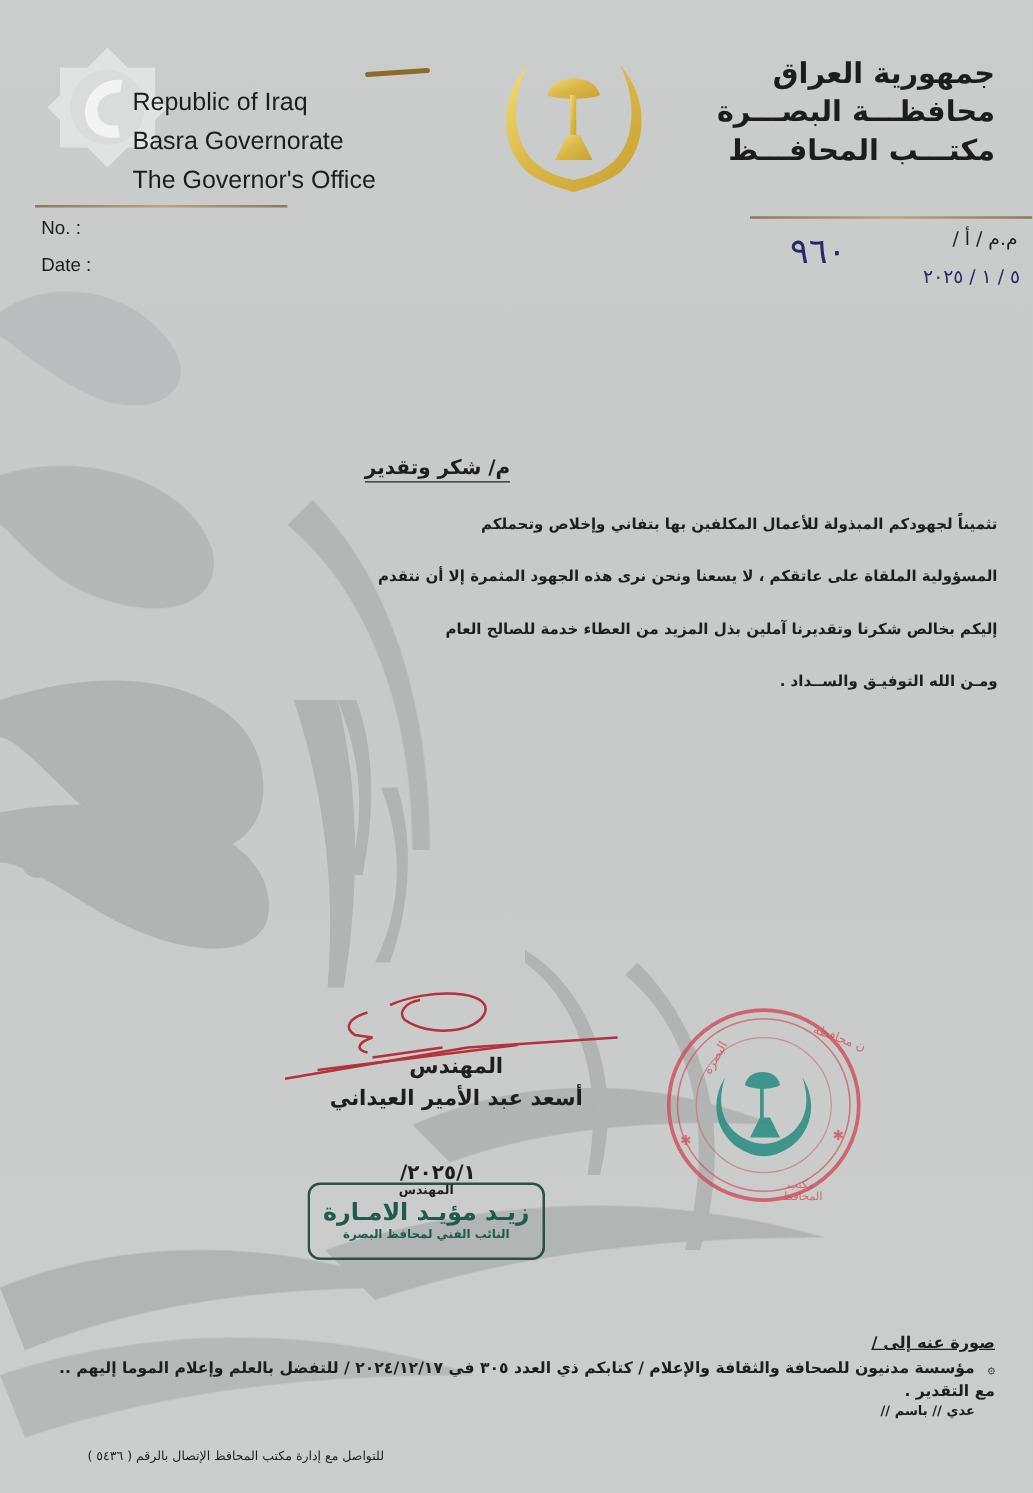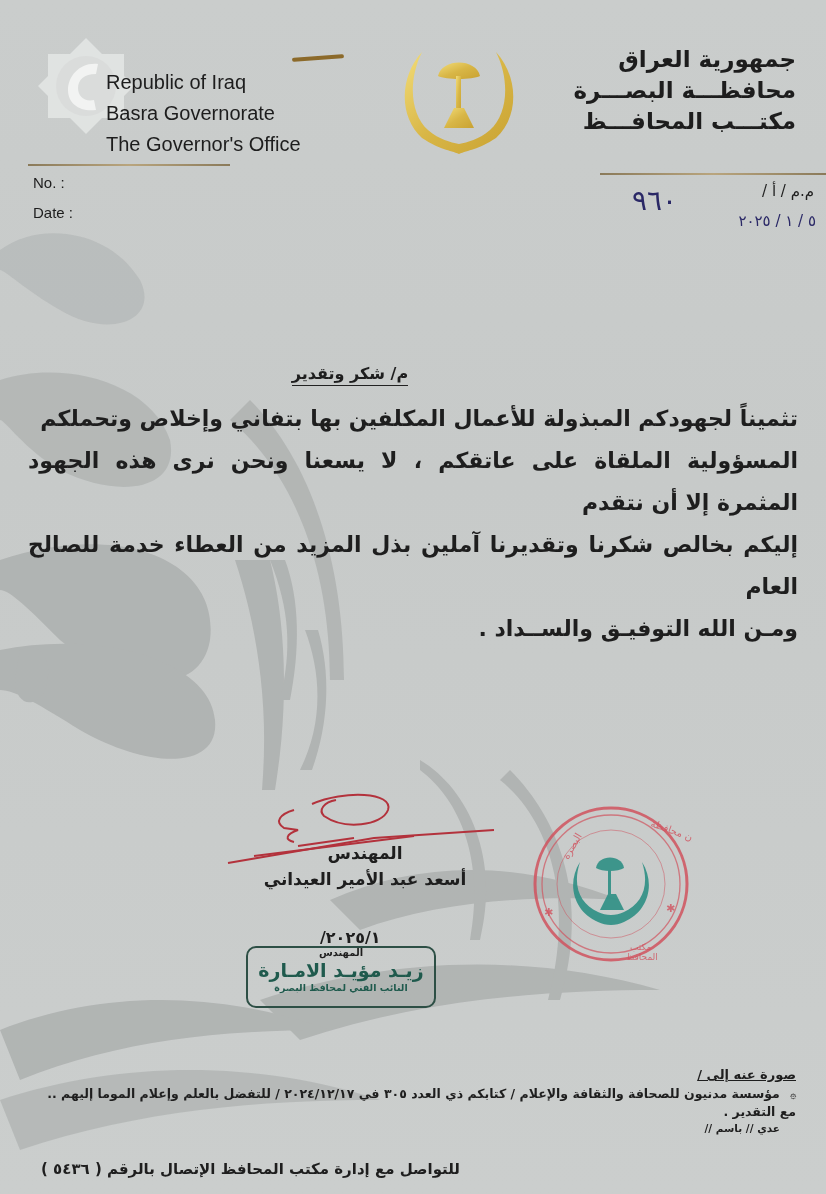--- a/index.html
+++ b/index.html
@@ -9,25 +9,25 @@
   .abs{position:absolute;}
   .en{font-family:"Liberation Sans",sans-serif;font-size:20px;color:#1d1d1d;line-height:31px;}
   .ar{direction:rtl;font-family:"DejaVu Sans",sans-serif;}
   .hdr-ar{right:30px;top:44px;text-align:right;font-size:23px;line-height:31px;color:#1d1d1d;font-weight:bold;}
   .rule{position:absolute;height:2px;background:linear-gradient(90deg,#8a7a5a,#b9a57e,#8a7a5a);}
   .label{font-family:"Liberation Sans",sans-serif;font-size:15px;color:#1d1d1d;}
   .hand{font-family:"DejaVu Sans",sans-serif;color:#2a2866;}
   .body-text{right:28px;width:770px;text-align:justify;font-size:15.5px;line-height:28px;font-weight:bold;color:#1b1b1b;}
   .subject{left:0;width:700px;top:364px;text-align:center;font-size:16px;font-weight:bold;}
   .subject span{border-bottom:1.5px solid #222;padding-bottom:2px;}
-  .p2{right:28px;width:770px;top:398px;font-size:22px;line-height:42px;font-weight:bold;text-align:justify;}
+  .p2{right:28px;width:770px;top:398px;font-size:12px;line-height:42px;font-weight:bold;text-align:justify;}
   .sig{left:250px;top:840px;width:230px;text-align:center;font-size:17px;font-weight:bold;line-height:26px;}
   .stamp-box{left:246px;top:946px;width:186px;height:58px;border:2px solid #2d4f45;border-radius:10px;text-align:center;color:#1f5a4d;}
   .cc{right:30px;top:1066px;text-align:right;font-size:12.5px;line-height:17px;font-weight:bold;}
-  .footer-note{left:41px;top:1160px;font-size:15px;font-weight:bold;}
+  .footer-note{left:70px;top:1160px;font-size:10px;font-weight:normal;}
 </style>
 </head>
 <body>
 
 <div class="page">
 
   <svg class="wm" viewBox="0 0 826 1194">
     <g fill="#a9acab" opacity="0.75">
       <path d="M0 560 C 120 520, 220 560, 210 640 C 200 700, 120 690, 60 640 C 30 610, 10 590, 0 590 Z"></path>
       <path d="M0 650 C 100 630, 210 660, 215 720 C 220 770, 150 770, 80 730 C 40 705, 15 690, 0 690 Z"></path>

